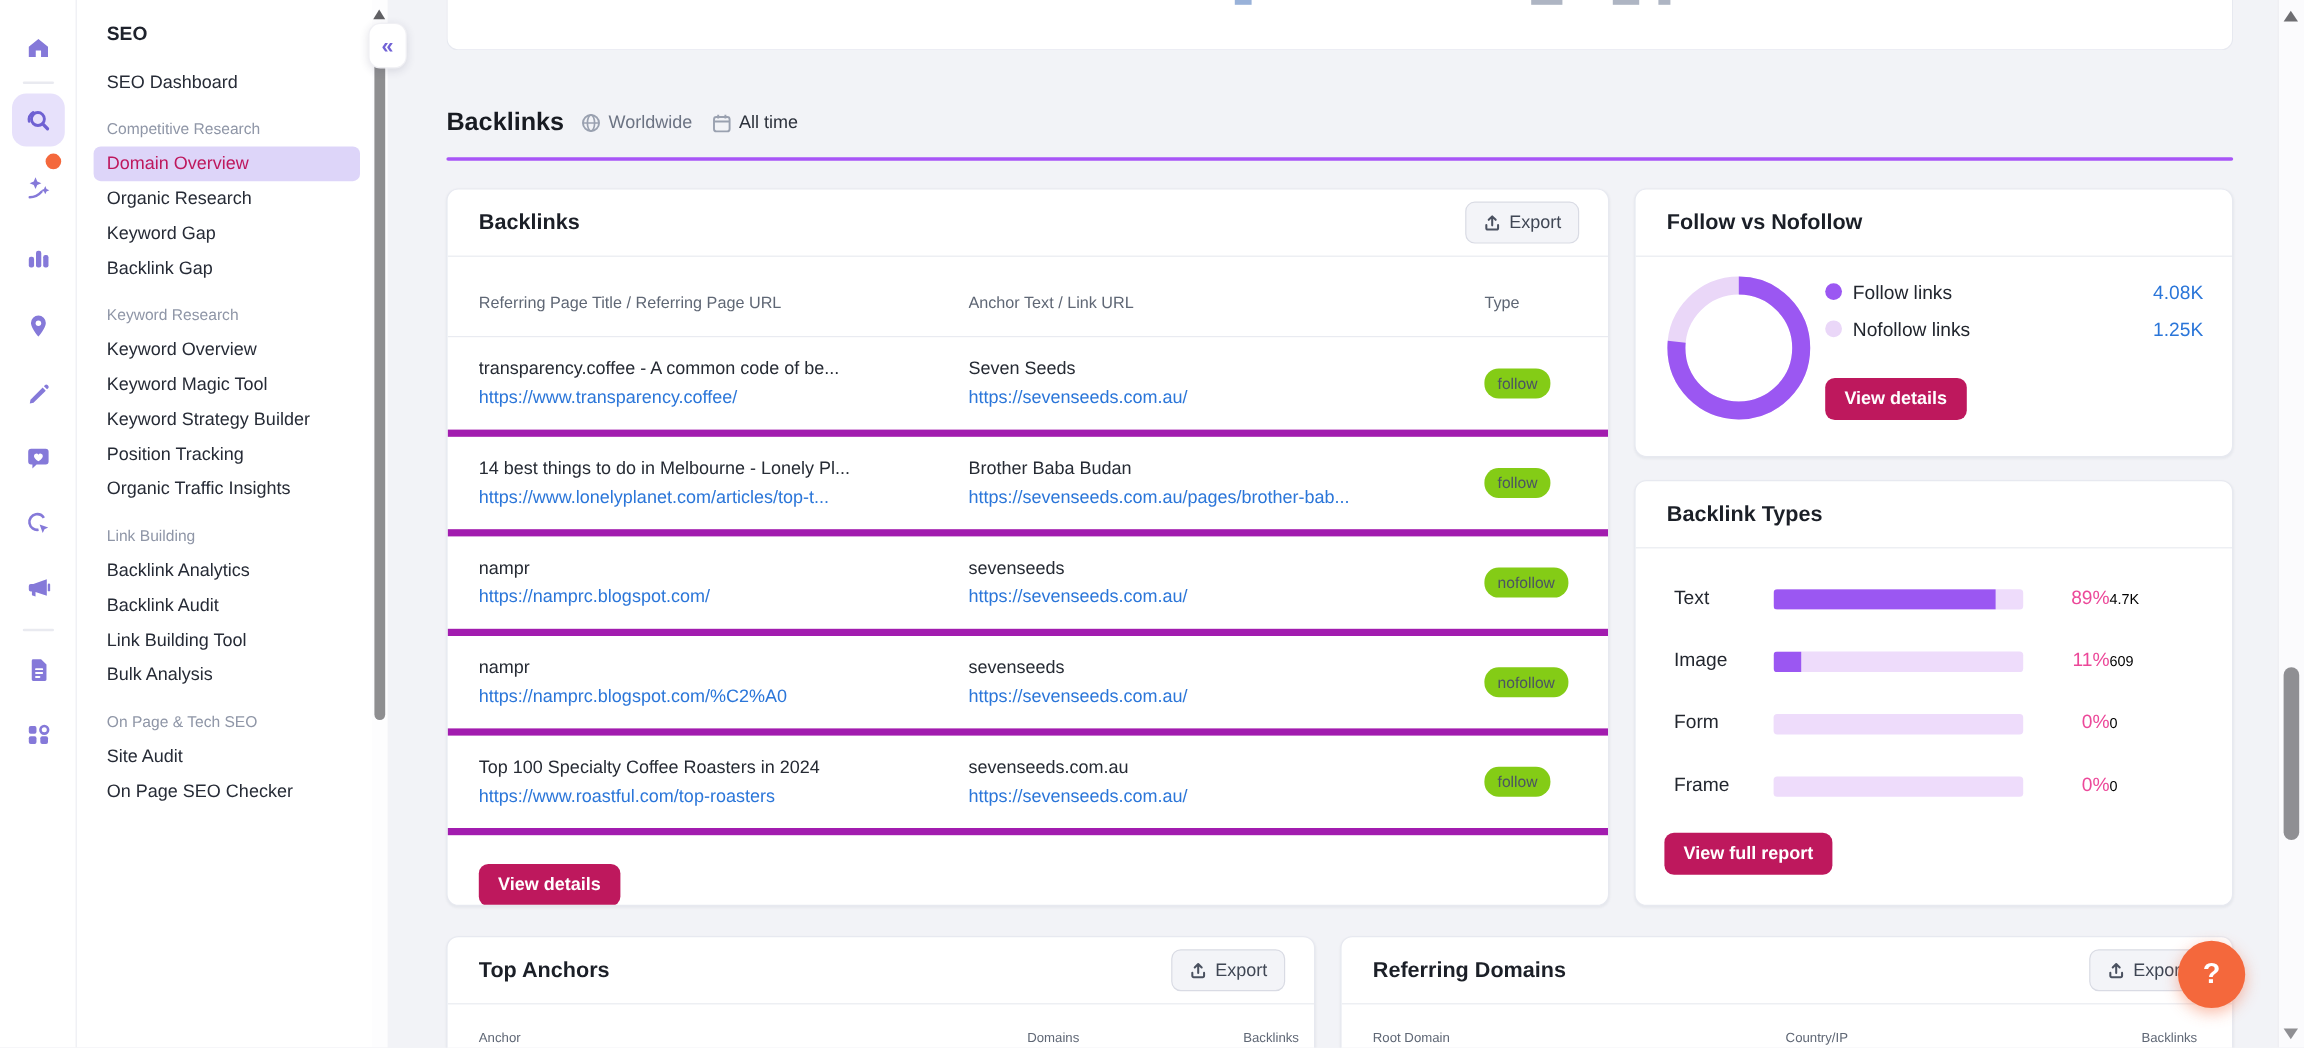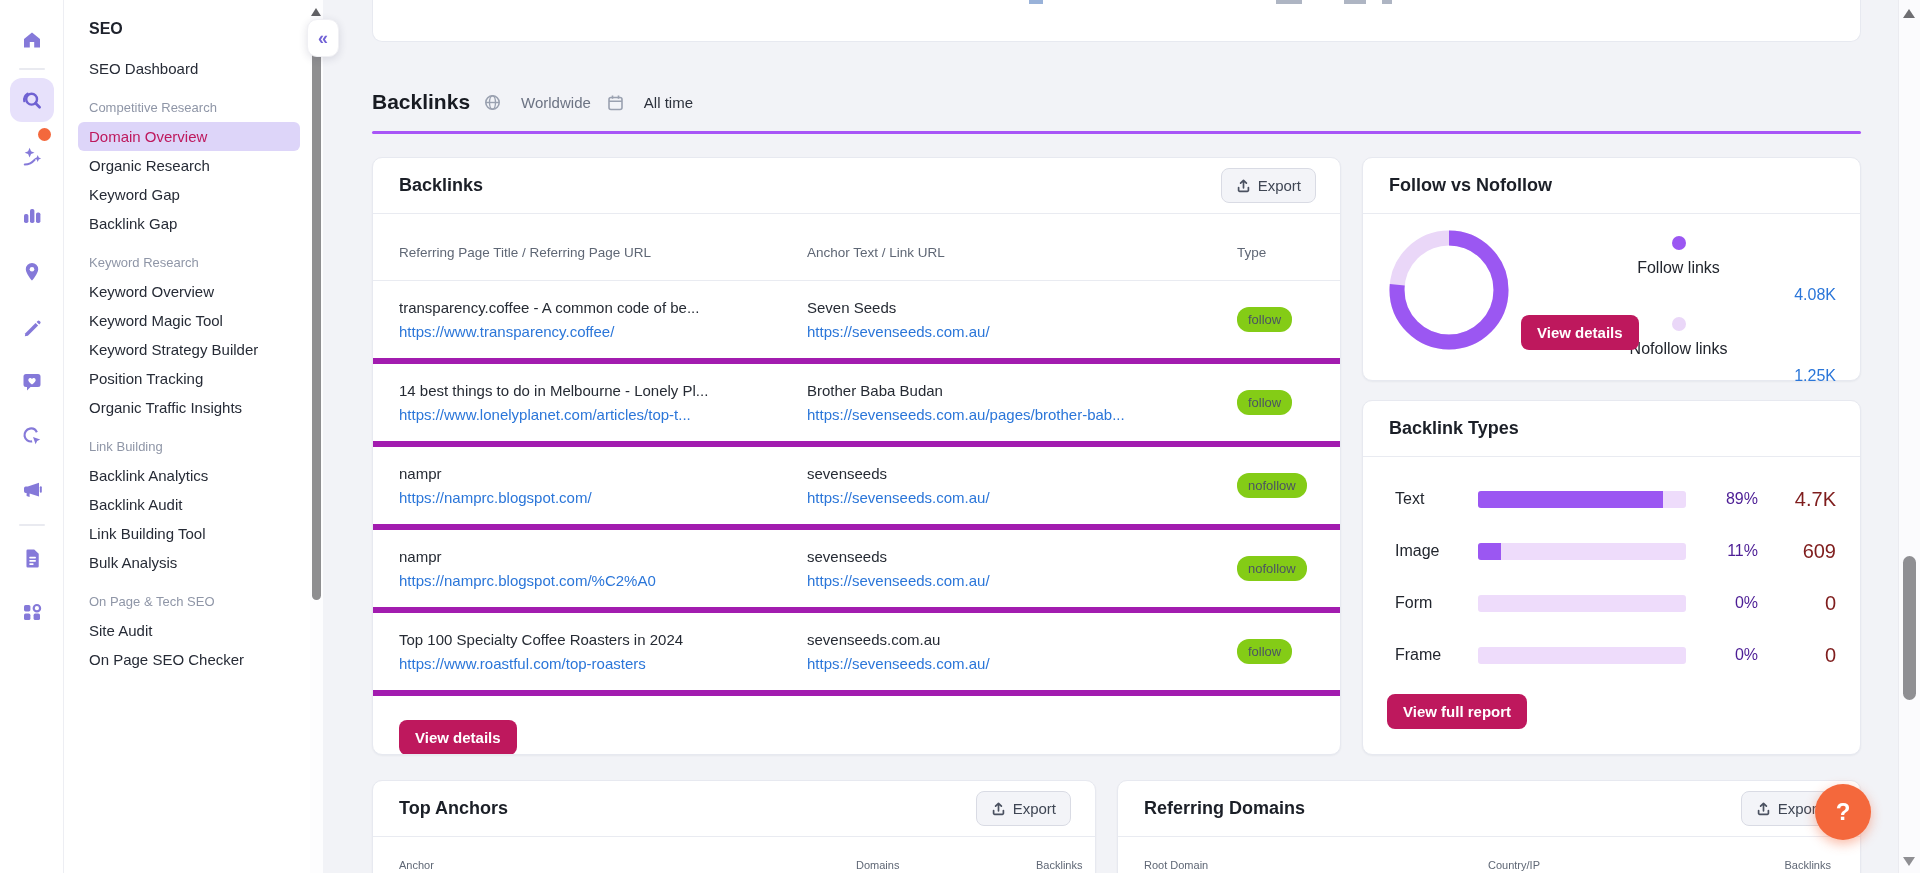--- a/index.html
+++ b/index.html
@@ -32,21 +32,21 @@
     color:#7263d6;font-size:18px;font-weight:700;cursor:pointer;padding:0;font-family:"Liberation Sans",sans-serif;}
 
   
   .top-card{position:absolute;left:372px;top:0;width:1489px;height:42px;background:#fff;border:1px solid #e7e9f0;border-top:none;
     border-radius:0 0 10px 10px;box-sizing:border-box;z-index:1;}
   .frag{position:absolute;top:0;height:4px;background:#9aa3b4;opacity:.8;}
   .frag.blue{background:#7f9fd0;}
 
   .section-header{position:absolute;left:372px;top:86px;height:32px;display:flex;align-items:center;z-index:1;}
   .section-header h1{font-size:21px;font-weight:800;color:#181b22;margin:0 14px 0 0;}
-  .scope,.period{display:flex;align-items:center;gap:20px;font-size:15px;cursor:pointer;}
+  .scope,.period{display:flex;align-items:center;gap:6px;font-size:15px;cursor:pointer;}
   .scope{color:#6c7383;margin-right:16px;}
   .period{color:#2c313c;}
   .purple-rule{position:absolute;left:372px;top:131px;width:1489px;height:3px;background:#a855f7;border-radius:2px;}
 
   .card{position:absolute;background:#fff;border:1px solid #e7e9f0;border-radius:10px;box-shadow:0 1px 2px rgba(25,30,60,.05);box-sizing:border-box;}
   .card-header{position:relative;height:55px;border-bottom:1px solid #e9ebf1;display:flex;align-items:center;padding:0 26px;}
   .card-header h2{font-size:18px;font-weight:700;color:#1b1f27;margin:0;}
   .export-btn{position:absolute;right:24px;top:10px;height:35px;display:flex;align-items:center;gap:7px;background:#f3f4f8;
     border:1px solid #d9dbe4;border-radius:8px;padding:0 14px;font-size:15px;color:#3f4654;cursor:pointer;font-family:inherit;}
   .blue-btn{background:#be185d;color:#fff;font-weight:700;font-size:15px;border:none;border-radius:8px;padding:9px 16px;cursor:pointer;font-family:inherit;}
@@ -64,34 +64,34 @@
   .badge{background:#84cc16;color:#4b5462;font-size:13px;padding:5px 11px;border-radius:12px;display:inline-block;}
   .card-footer{padding:24px 26px;}
 
   
   .follow-card{left:1362px;top:157px;width:499px;height:224px;}
   .fc-body{position:relative;height:168px;}
   .donut{position:absolute;left:20px;top:10px;width:132px;height:132px;}
   .donut-track{fill:none;stroke:#ead7f8;stroke-width:15;}
   .donut-arc{fill:none;stroke:#9b57f2;stroke-width:15;}
   .legend{position:absolute;left:158px;top:22px;right:24px;display:flex;flex-direction:column;gap:13px;}
-  .legend-row{display:flex;align-items:center;gap:9px;font-size:16px;color:#22262e;flex-direction:column;}
+  .legend-row{display:flex;align-items:flex-start;gap:9px;font-size:16px;color:#22262e;}
   .dot{width:14px;height:14px;border-radius:50%;flex:0 0 14px;}
   .lvalue{margin-left:auto;color:#2b76d9;text-decoration:none;}
   .fc-btn{position:absolute;left:158px;top:101px;}
 
   
   .types-card{left:1362px;top:400px;width:499px;height:355px;}
   .types-rows{padding-top:16px;}
   .type-row{display:flex;align-items:center;height:52px;padding:0 24px 0 32px;}
   .tlabel{width:83px;font-size:16px;color:#22262e;}
   .track{width:208px;height:17px;background:#eedcfb;border-radius:3px;overflow:hidden;}
   .fill{height:100%;background:#9b57f2;}
-  .tpct{width:72px;text-align:right;font-size:16px;color:#4c1d95;}
-  .tvalue{flex:1;text-align:right;font-size:20px;color:#7f1d1d;text-decoration:none;}
+  .tpct{width:72px;text-align:right;font-size:16px;color:#ec4899;}
+  .tvalue{flex:1;font-size:12px;color:#000000;text-decoration:none;}
   .types-btn{margin:13px 0 0 24px;}
 
   
   .anchors-card{left:372px;top:780px;width:724px;height:140px;overflow:hidden;}
   .refdomains-card{left:1117px;top:780px;width:744px;height:140px;overflow:hidden;}
   .bhead{display:flex;padding:22px 26px 0;font-size:11px;color:#5f6775;}
   .a1{flex:0 0 457px;} .a2{flex:0 0 180px;} .a3{flex:1;display:flex;gap:5px;align-items:flex-start;white-space:nowrap;}
   .r1{flex:0 0 344px;} .r2{flex:1;} .r3{flex:0 0 95px;text-align:right;padding-right:3px;}
 
   

